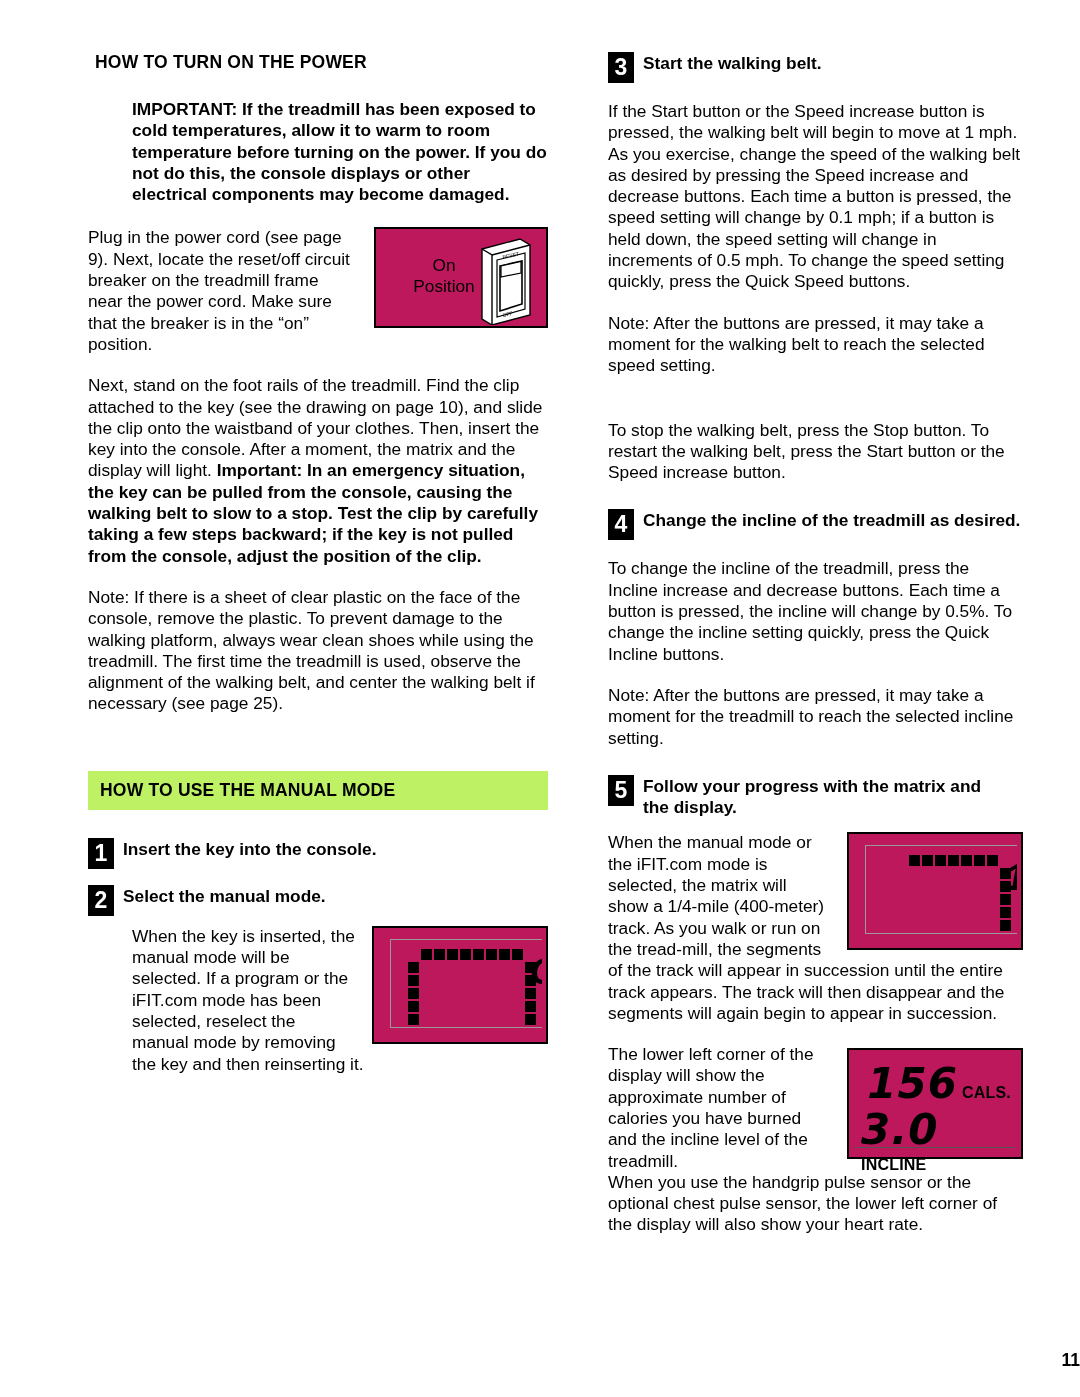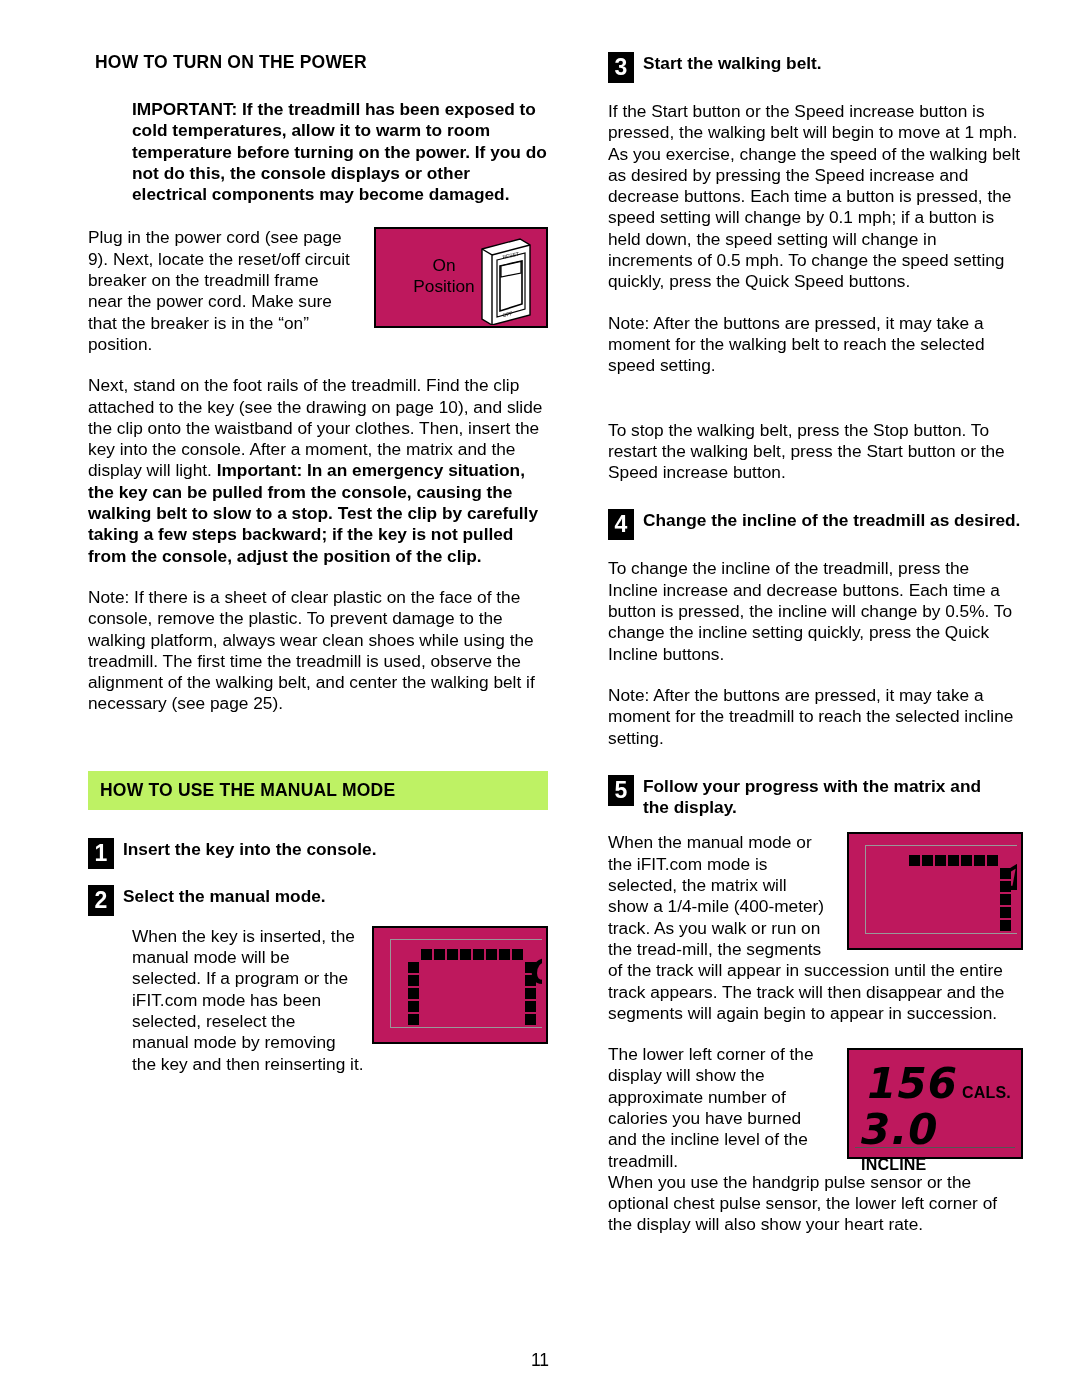--- a/index.html
+++ b/index.html
@@ -198,23 +198,23 @@
 
   .wrapfig-left { float: right; margin-left: 16px; margin-bottom: 4px; }
 
   .clear { clear: both; }
 
   .page-number {
     position: absolute;
     left: 0;
     right: 0;
     bottom: 26px;
-    text-align: center;
+    text-align: right;
     font-size: 17.5px;
-    font-weight: normal;
+    font-weight: bold;
   }
 
   
   .switch-wrap {
     position: absolute;
     right: 12px;
     top: 6px;
     width: 62px;
     height: 90px;
   }

